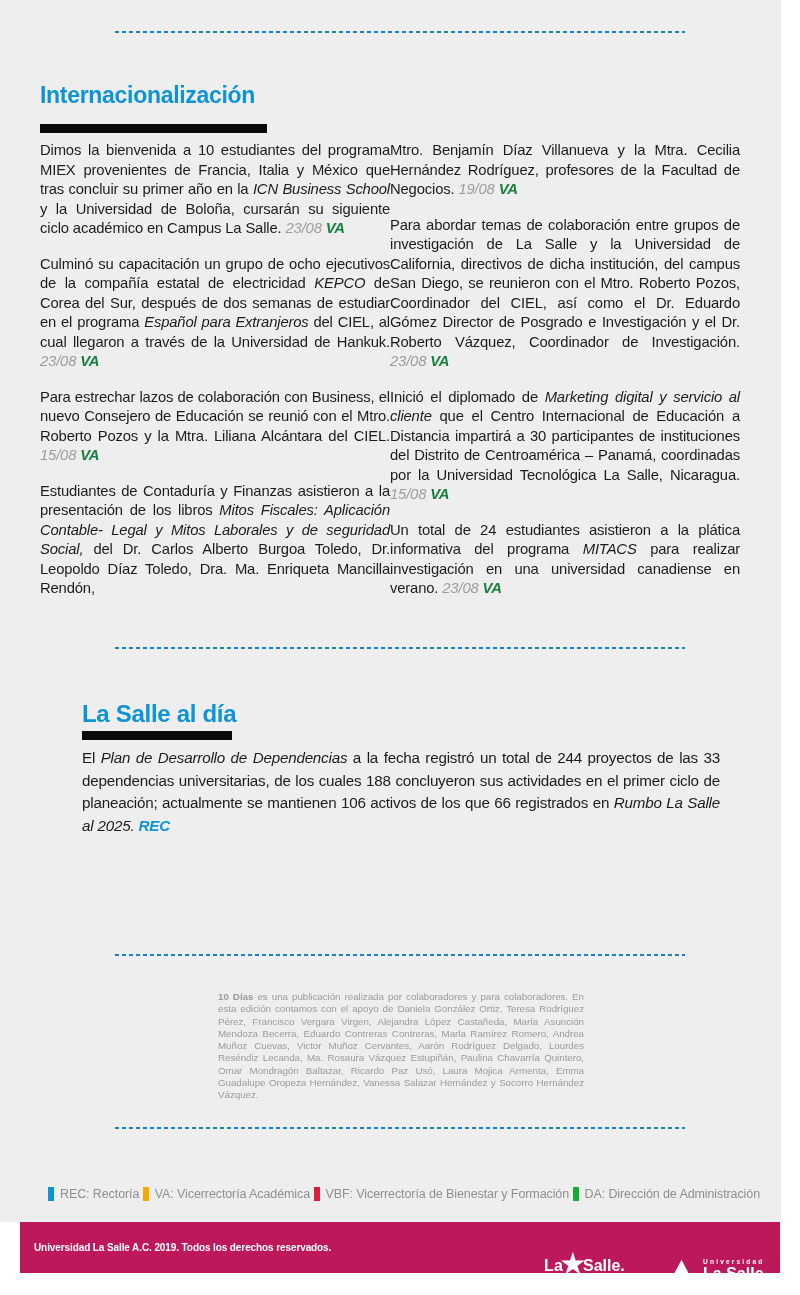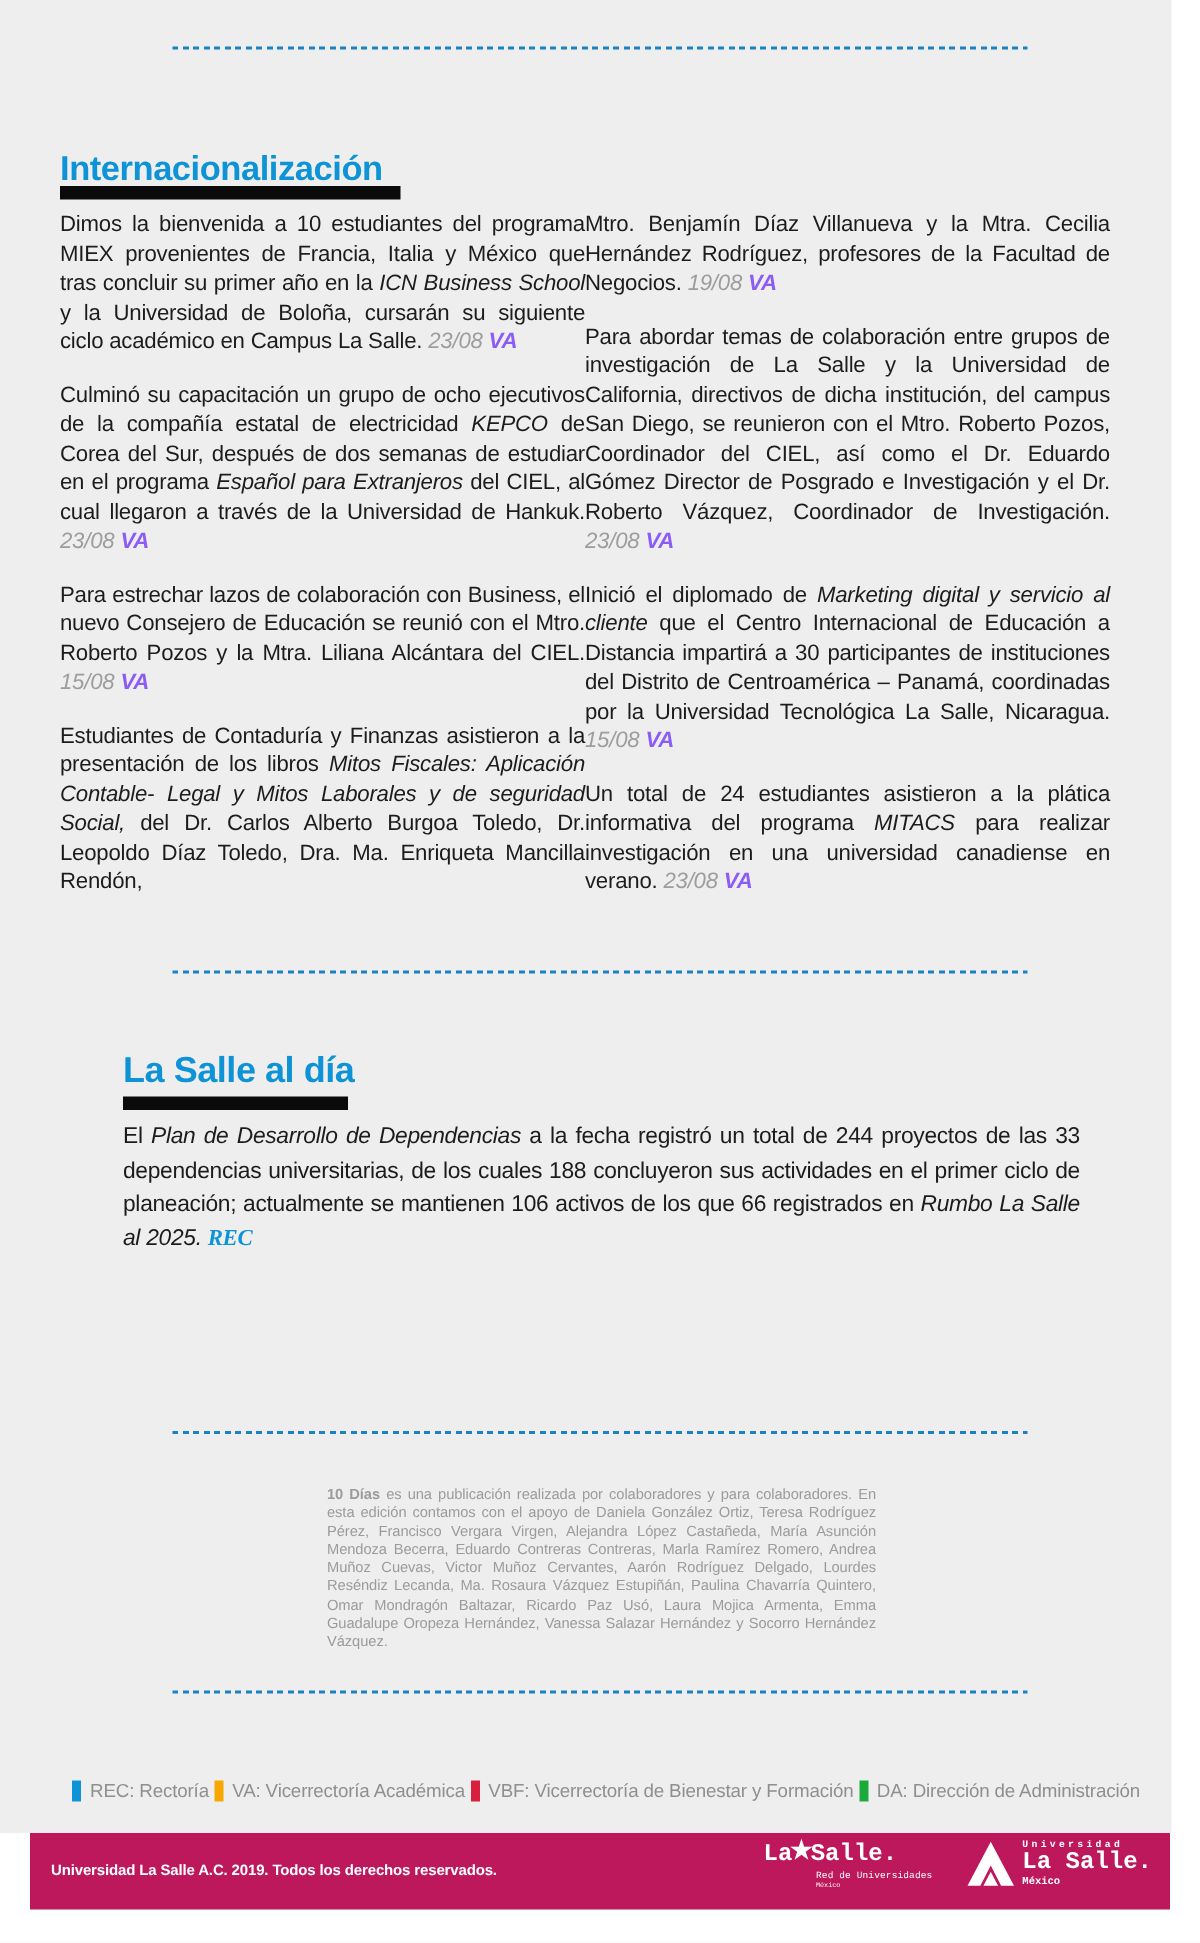--- a/index.html
+++ b/index.html
@@ -11,60 +11,60 @@
   .gray-bg{position:absolute;left:0;top:0;width:781px;height:1222px;background:#eeeeee;}
 
   
   .sep{position:absolute;left:115px;width:570px;height:2px;
     background:repeating-linear-gradient(90deg,#1a82c4 0 4px,transparent 4px 7px);}
   .sep1{top:31px;} .sep2{top:647px;} .sep3{top:954px;} .sep4{top:1127px;}
 
   
   .sec-title{position:absolute;margin:0;color:#0e93d6;font-weight:bold;
     font-size:23px;letter-spacing:-0.3px;line-height:26px;}
-  .sec1-title{left:40px;top:99px;}
+  .sec1-title{left:40px;top:82px;}
   .sec2-title{left:82px;top:701px;font-size:24px;}
   .bar{position:absolute;background:#0a0a0a;height:9px;}
   .sec1-bar{left:40px;top:124px;width:227px;}
   .sec2-bar{left:82px;top:731px;width:150px;}
 
   
   .columns{position:absolute;left:40px;top:141px;width:718px;display:flex;}
   .col{width:350px;}
   .col p{margin:0 0 16px;font-size:14.8px;line-height:19.5px;letter-spacing:-0.15px;
     color:#1c1c1c;text-align:justify;}
 
   
   .sec2-text{position:absolute;left:82px;top:747px;width:638px;}
   .sec2-text p{margin:0 0 13px;font-size:15.2px;line-height:22.5px;letter-spacing:-0.2px;
     color:#1c1c1c;text-align:justify;}
 
   
   .seg-i{font-style:italic;}
   .seg-b{font-weight:bold;}
   .seg-date{color:#9d9d9d;font-style:italic;}
-  .seg-va{color:#8b5cf6;font-style:italic;font-weight:bold;}
-  .seg-rec{color:#0e93d6;font-style:italic;font-weight:bold;font-family:Liberation Serif, serif;}
+  .seg-va{color:#15803d;font-style:italic;font-weight:bold;}
+  .seg-rec{color:#0e93d6;font-style:italic;font-weight:bold;}
 
   
   .credits{position:absolute;left:218px;top:991px;width:366px;margin:0;
     font-size:9.8px;line-height:12.3px;letter-spacing:-0.05px;color:#9b9b9b;text-align:justify;}
 
   
   .legend{position:absolute;left:48px;top:1187px;width:712px;display:flex;
     justify-content:space-between;align-items:center;}
   .legend-item{display:flex;align-items:center;}
   .legend-square{display:inline-block;width:6px;height:14px;margin-right:6px;}
   .legend-label{font-size:12.5px;color:#8f8f8f;letter-spacing:-0.1px;white-space:nowrap;}
 
   
   .footer-bar{position:absolute;left:20px;top:1222px;width:760px;height:51px;background:#be185d;}
   .copyright{position:absolute;left:14px;top:0;height:100%;display:flex;align-items:center;
     color:#ffffff;font-size:10px;font-weight:bold;letter-spacing:-0.1px;}
-  .footer-logos{position:absolute;right:12px;top:4px;height:100%;display:flex;align-items:flex-start;gap:22px;font-family:Liberation Mono, monospace;}
+  .footer-logos{position:absolute;right:12px;top:17px;height:100%;display:flex;align-items:flex-end;gap:22px;}
   .logo-red{color:#ffffff;text-align:left;}
   .logo-red-main{display:flex;align-items:center;font-weight:bold;font-size:16px;line-height:16px;}
   .logo-red .star{font-size:27px;line-height:20px;margin:0 -2px;position:relative;top:-2px;}
   .logo-red-sub{font-size:6.3px;margin-left:35px;margin-top:1px;letter-spacing:0.1px;}
   .logo-red-country{font-size:4.5px;margin-left:35px;margin-top:1px;}
   .logo-ulsa{display:flex;align-items:center;gap:5px;color:#ffffff;}
   .ulsa-mark{display:block;}
   .ulsa-top{font-size:6.5px;font-weight:bold;letter-spacing:2.2px;}
   .ulsa-main{font-size:16px;font-weight:bold;line-height:17px;}
   .ulsa-country{font-size:7px;font-weight:bold;margin-top:1px;}

